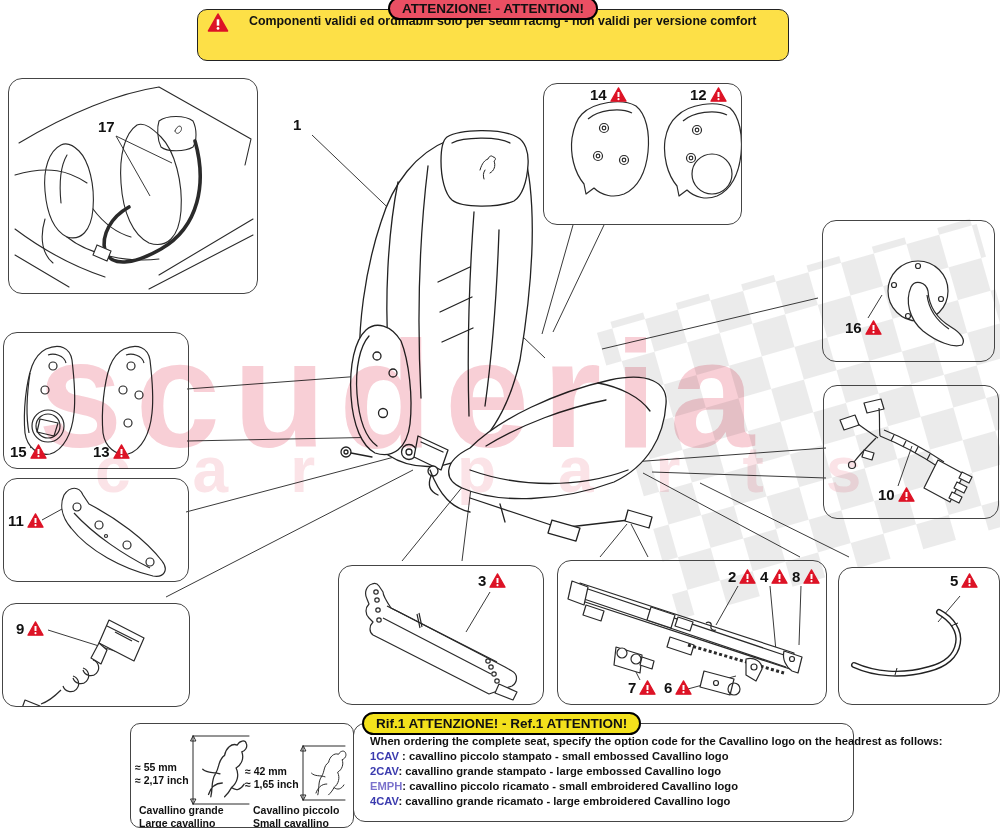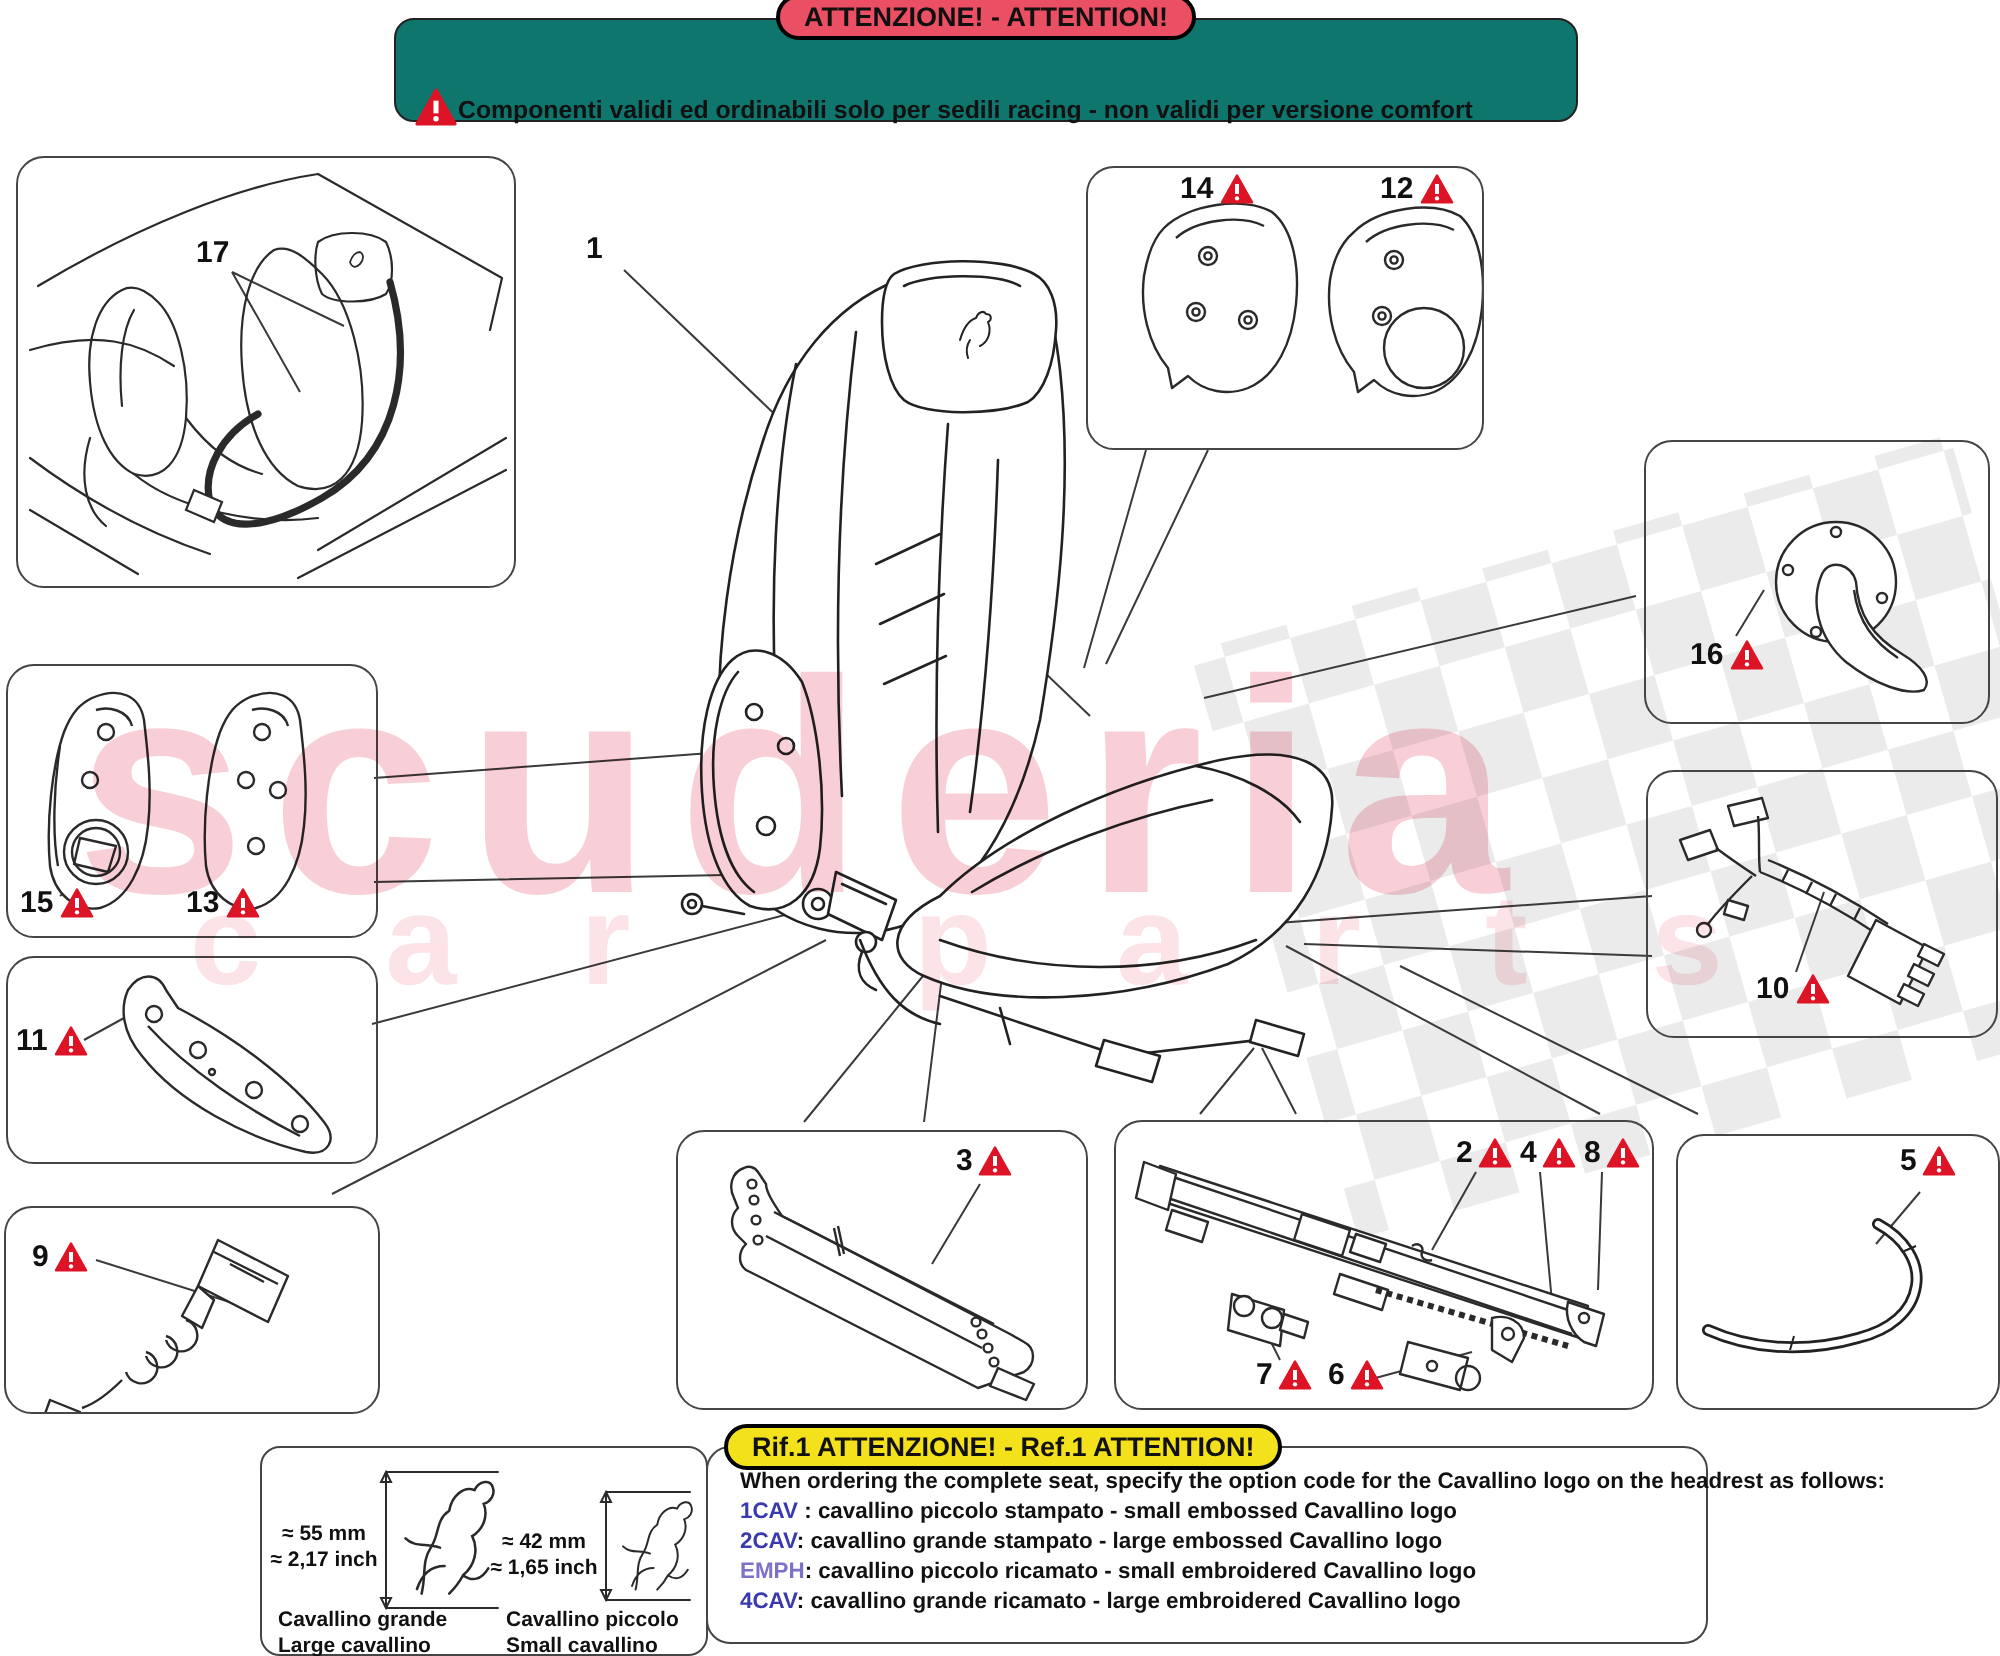--- a/index.html
+++ b/index.html
@@ -11,33 +11,33 @@
   body{font-family:"Liberation Sans",sans-serif;font-weight:bold;color:#111}
   .stage{position:relative;width:1000px;height:828px;background:#fff;overflow:hidden}
   #overlay{position:absolute;left:0;top:0;z-index:2;pointer-events:none}
   .pbox{position:absolute;border:1.6px solid #454545;border-radius:14px;background:transparent;z-index:3}
   .pbox svg.art{position:absolute;left:0;top:0}
   
   .callout{position:absolute;display:flex;align-items:center;gap:3px;font-size:15px;font-weight:bold;z-index:6;line-height:1}
   .w-tri{display:inline-flex}
   .w-tri svg .tri{fill:var(--accent_red);stroke:var(--accent_red)}
   
-  .banner{position:absolute;left:197px;top:9px;width:590px;height:50px;border:1.8px solid #222;border-radius:10px;z-index:3;background:#0f766e}
-  .banner-inner{display:flex;align-items:flex-end;height:100%;padding:3px 10px 0 9px;gap:0}
+  .banner{position:absolute;left:197px;top:9px;width:590px;height:50px;border:1.8px solid #222;border-radius:10px;z-index:3;background:#fde047}
+  .banner-inner{display:flex;align-items:flex-start;height:100%;padding:3px 10px 0 9px;gap:20px}
   .banner-text{font-size:12.4px;line-height:16.5px;white-space:nowrap}
   .pill{position:absolute;border:2px solid #000;border-radius:13px;font-size:13.5px;line-height:19px;padding:0 12px;background:var(--pill_red);z-index:5;white-space:nowrap}
   .banner .pill{top:-13px;left:50%;transform:translateX(-50%)}
   
   .note{position:absolute;left:353px;top:723px;width:499px;height:97px;border:1.7px solid #454545;border-radius:12px;z-index:3}
   .note .pill{top:-12px;left:8px;background:var(--accent_yellow)}
   .note-lines{padding:10px 6px 0 16px;font-size:11.2px;line-height:15.1px;white-space:nowrap}
   .code{color:var(--code_blue)} .code.purple{color:var(--code_purple)}
   
   .sizebox{position:absolute;left:130px;top:723px;width:222px;height:103px;border:1.7px solid #454545;border-radius:10px;z-index:3}
-  .sizebox .dim{position:absolute;font-size:10.5px;line-height:13px;text-align:center}
+  .sizebox .dim{position:absolute;font-size:10.5px;line-height:13px;text-align:left}
   .sizebox .cap{position:absolute;font-size:10.5px;line-height:12.5px;}
   
   .wm-brand{position:absolute;left:38px;top:318px;font-size:152px;letter-spacing:13px;color:var(--watermark_pink);opacity:.27;z-index:8;pointer-events:none;mix-blend-mode:multiply;line-height:1}
   .wm-sub{position:absolute;left:95px;top:438px;font-size:64px;letter-spacing:62px;color:var(--watermark_pink);opacity:.16;z-index:8;pointer-events:none;mix-blend-mode:multiply;line-height:1}
 </style>
 </head>
 <body>
 
 <div class="stage">
 

